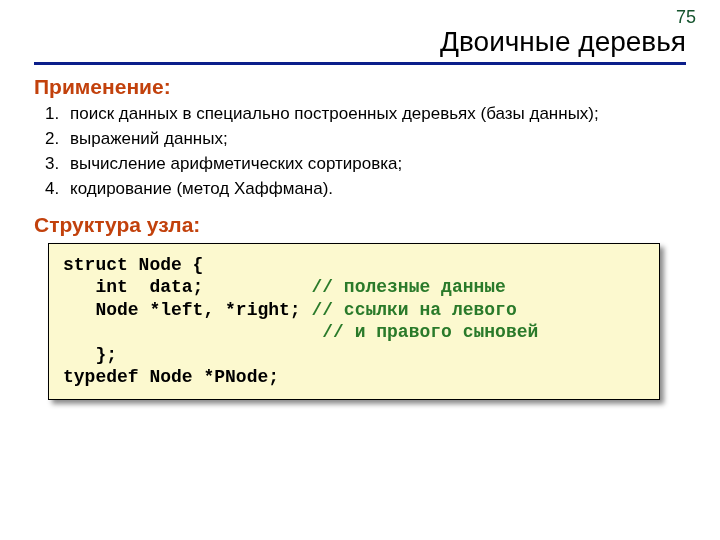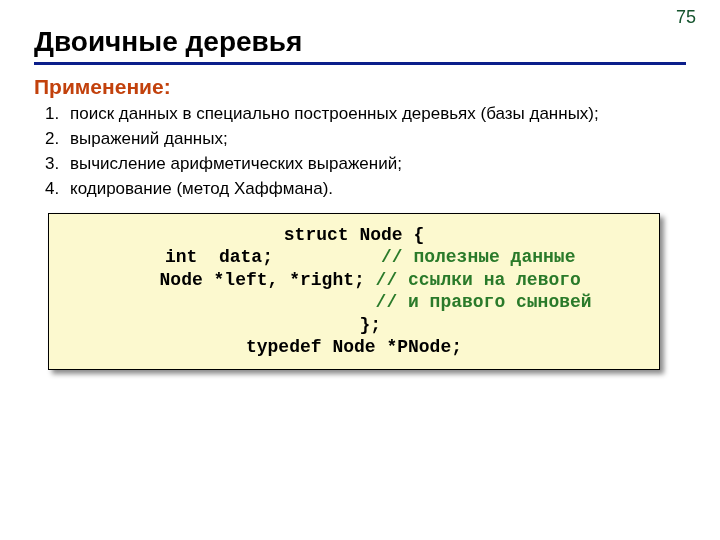--- a/index.html
+++ b/index.html
@@ -20,23 +20,24 @@
   }
   .page-number {
     position: absolute;
     top: 7px;
     right: 24px;
     font-size: 18px;
     color: #14532d;
   }
   .title {
     font-size: 28px;
-    font-weight: bold;
+    font-weight: normal;
     color: #000;
     margin: 8px 0 4px 0;
+    text-align: right;
   }
   .rule {
     border: none;
     border-top: 3px solid #0b1e8a;
     margin: 2px 0 10px 0;
   }
   .section-label {
     color: #c2410c;
     font-size: 21px;
     font-weight: bold;
@@ -48,21 +49,20 @@
     font-size: 17px;
     line-height: 1.35;
   }
   ol.app-list li {
     margin: 0 0 2px 0;
     padding-left: 6px;
   }
   .code-wrap {
     margin: 6px 0 0 14px;
     width: 612px;
-    text-align: center;
   }
   .code-block {
     background: #fcf9cf;
     border: 1px solid #000;
     box-shadow: 4px 4px 5px rgba(0,0,0,0.45);
     padding: 10px 14px 10px 14px;
     font-family: "Courier New", Courier, monospace;
     font-size: 18px;
     font-weight: bold;
     line-height: 1.25;
@@ -80,24 +80,25 @@
   <div class="page-number">75</div>
 
   <div class="title">Двоичные деревья</div>
   <hr class="rule">
 
   <div class="section-label">Применение:</div>
 
   <ol class="app-list">
     <li>поиск данных в специально построенных деревьях (базы данных);</li>
     <li>выражений данных;</li>
-    <li>вычисление арифметических выражений;</li>
+    <li>вычисление арифметических сортировка;</li>
     <li>кодирование (метод Хаффмана).</li>
   </ol>
 
+  <div class="section-label">Структура узла:</div>
 
   <div class="code-wrap">
     <div class="code-block"><span class="kw">struct</span><span> Node {</span>
 <span>   </span><span class="kw">int</span><span>  data;          </span><span class="cmt">// полезные данные</span>
 <span>   Node *left, *right; </span><span class="cmt">// ссылки на левого</span>
 <span>                        </span><span class="cmt">// и правого сыновей</span>
 <span>   };</span>
 <span class="kw">typedef</span><span> Node *PNode;</span></div>
   </div>
 

